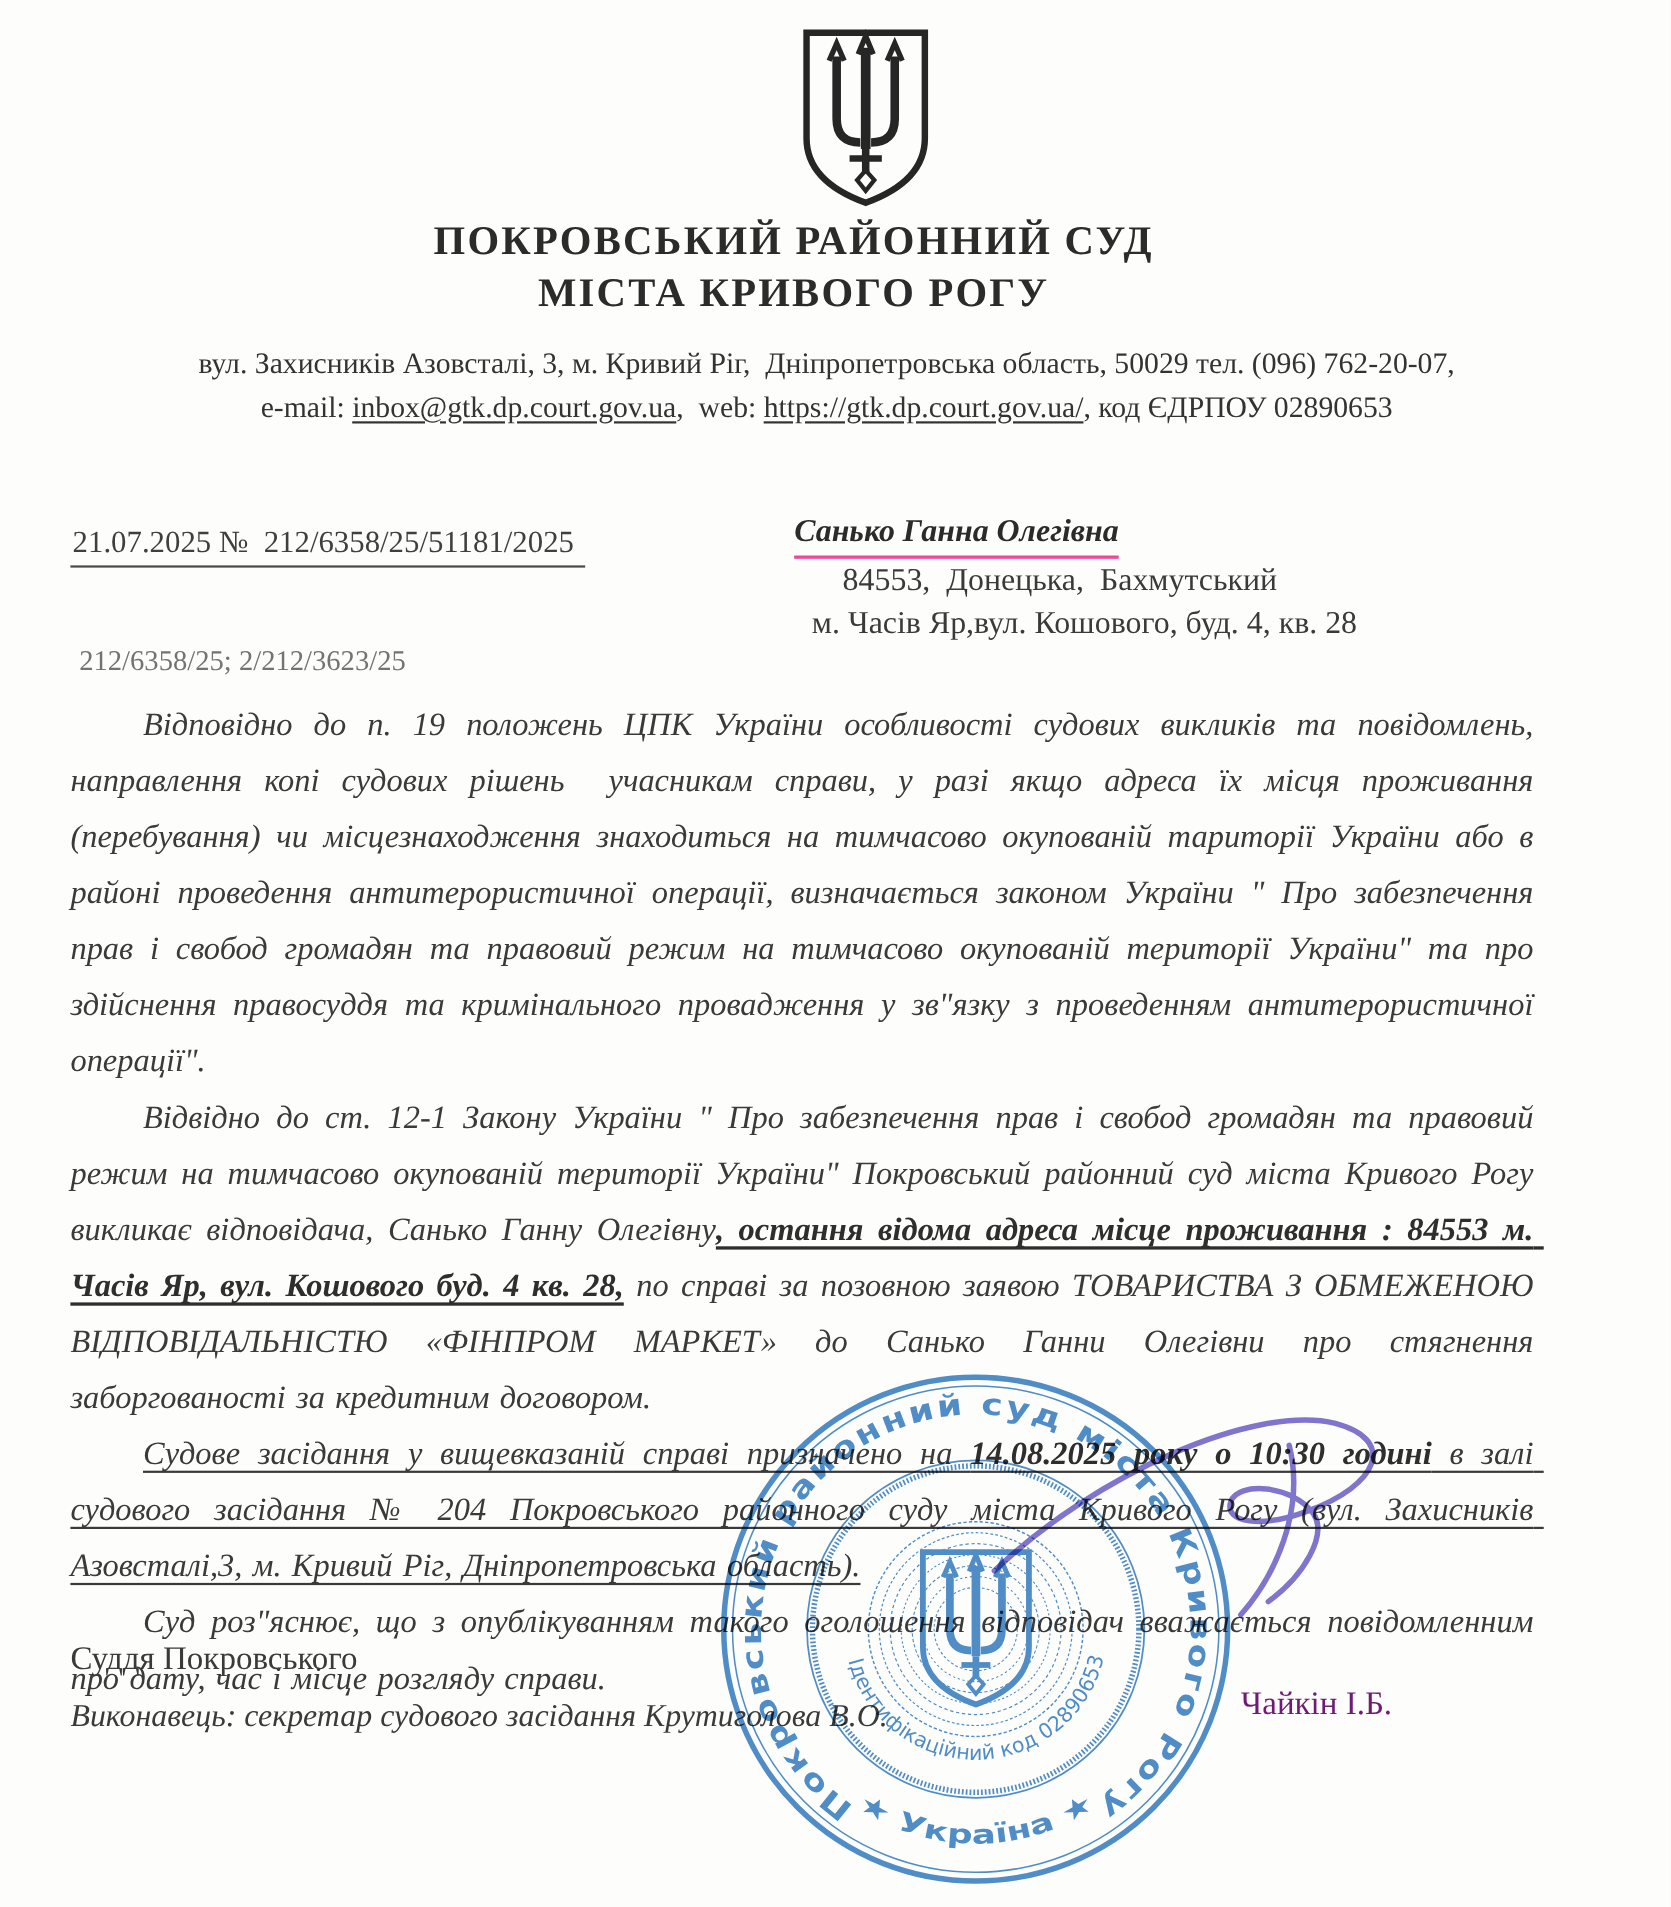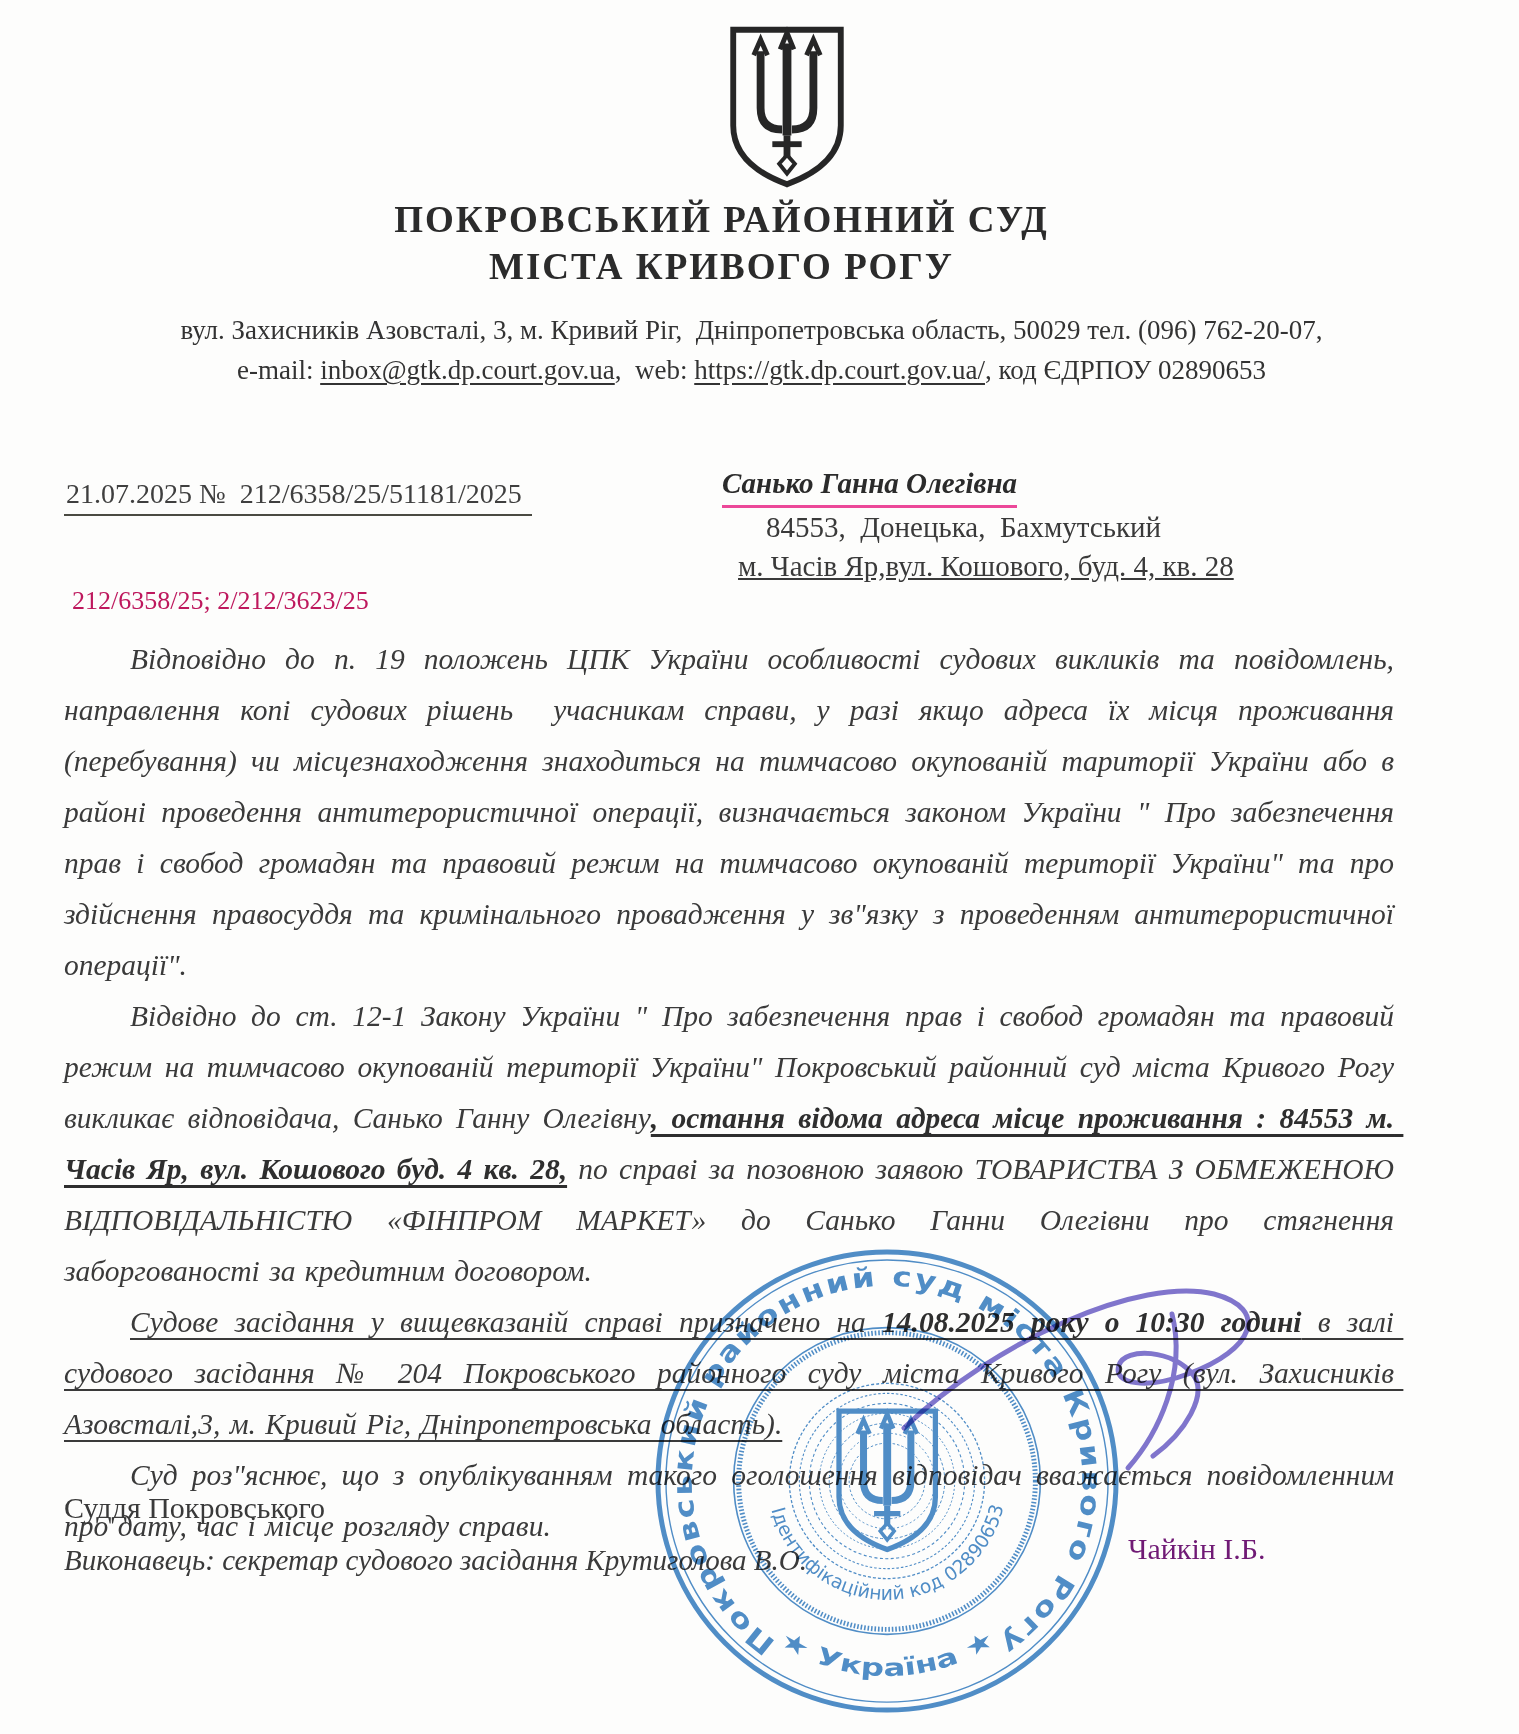--- a/index.html
+++ b/index.html
@@ -45,22 +45,22 @@
     border-bottom:2.5px solid #4a4a42;
     padding:0 10px 4px 2px;
   }
   .addressee{position:absolute;left:722px;top:464px;width:640px;font-size:29px;line-height:39px;}
   .addressee .name{
     font-weight:bold;font-style:italic;color:var(--ink-dark);
     border-bottom:3px solid #ec4899;padding-bottom:2px;
     display:inline-block;
   }
   .addressee .addr1{margin-left:44px;}
-  .addressee .addr2{margin-left:16px;text-decoration:underline;}
-  .case-nums{position:absolute;left:72px;top:586px;font-size:26px;color:#be185d;}
+  .addressee .addr2{margin-left:16px;}
+  .case-nums{position:absolute;left:72px;top:586px;font-size:26px;color:#737373;}
 
   
   .body-text{
     position:absolute;left:64px;top:634px;width:1330px;
     font-size:29.5px;line-height:51px;
     text-align:justify;color:var(--ink);
     z-index:1;
     font-style:italic;
   }
   .body-text p{margin:0;text-indent:66px;word-spacing:2px;}

